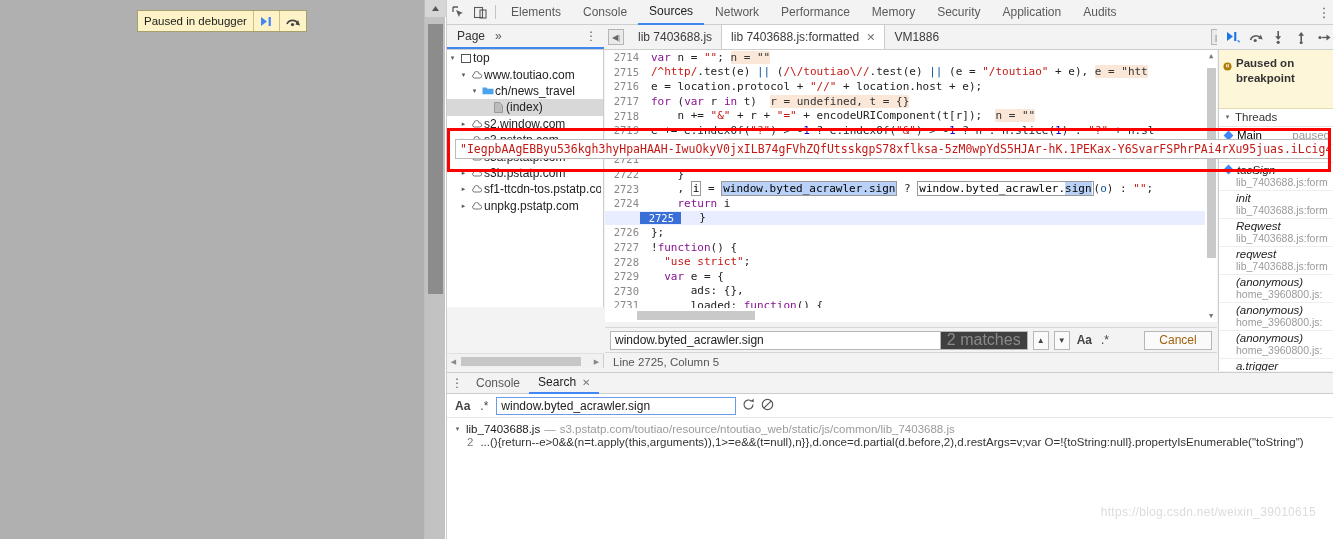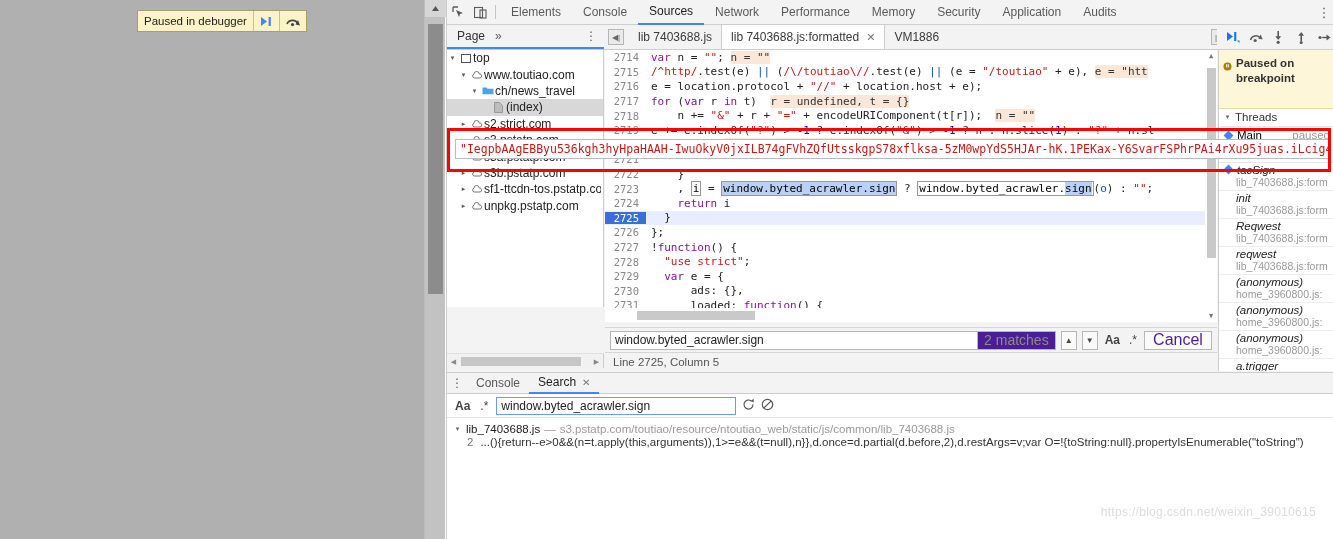--- a/index.html
+++ b/index.html
@@ -84,21 +84,21 @@
     background:#c6c6c6; }
 
   
   .editor{ position:absolute; left:158px; top:50px; width:612px; height:272px;
     background:#fff; overflow:hidden; font-family:"DejaVu Sans Mono", monospace;
     font-size:11px; }
   .cline{ height:14.6px; display:flex; align-items:center; white-space:pre; }
   .gut{ width:41px; flex:none; text-align:right; padding-right:7px; color:#888;
     background:#fff; font-size:10.5px; }
   .cline.cur .gut{ background:#3a6fd8; color:#fff; }
-  .cline.cur{ background:#e8eeff; }
+  .cline.cur{ background:#e8eeff;padding-left:35px; }
   .code{ padding-left:5px; }
   .kw{ color:#881391;margin-top:16px; } .kw2{ color:#0b5394; } .str{ color:#c41a16; }
   .num{ color:#1c00cf; } .pl{ color:#222; } .rx{ color:#c41a16; }
   .ev{ background:#fae7d7; color:#333; border-radius:1px; }
   .bx{ border:1px solid #999; padding:0 1px; }
   .bxsel{ background:#b9d0f7; }
 
   
   .ed-vscroll{ position:absolute; right:0; top:0; width:12px; height:272px; background:#fff; }
   .ed-vscroll .ar{ position:absolute; left:0; width:12px; height:12px; display:flex;
@@ -109,29 +109,29 @@
     background:#fff; }
   .ed-hscroll .thumb{ position:absolute; left:32px; top:3px; width:118px; height:9px;
     background:#c9c9c9; }
 
   
   .ed-search{ position:absolute; left:158px; top:327px; width:612px; height:25px;
     background:#f3f3f3; border-top:1px solid #d6d6d6; display:flex; align-items:center;
     padding:0 5px; gap:5px; }
   .ed-search input{ flex:1; height:19px; border:1px solid #b7b7b7; background:#fff;
     font-size:12px; padding:0 4px; font-family:"Liberation Sans",sans-serif; color:#222; }
-  .matches{ font-size:14px; color:#8a8a8a; padding:0 6px; height:19px; display:flex;
+  .matches{ font-size:16px; color:#8a8a8a; padding:0 6px; height:19px; display:flex;
     align-items:center; border:1px solid #b7b7b7; border-left:none; margin-left:-5px;
-    background:#4c1d95;}
+    background:#404040;}
   .navbtn{ width:16px; height:19px; border:1px solid #b7b7b7; background:#fafafa;
     display:flex; align-items:center; justify-content:center; font-size:8px; color:#444; }
   .aa{ font-size:12px; font-weight:bold; color:#444; padding:0 2px; }
   .regex{ font-size:12px; color:#444; padding:0 2px; }
   .cancel{ width:68px; height:19px; border:1px solid #b7b7b7; background:#fafafa;
-    display:flex; align-items:center; justify-content:center; font-size:16px; color:#4c1d95; }
+    display:flex; align-items:center; justify-content:center; font-size:12px; color:#a16207;margin-left:28px; }
 
   
   .ed-status{ position:absolute; left:158px; top:352px; width:612px; height:19px;
     background:#f3f3f3; border-top:1px solid #d6d6d6; display:flex; align-items:center;
     padding-left:8px; font-size:11.5px; color:#555; }
 
   
   .sidebar{ position:absolute; left:771px; top:50px; width:116px; height:321px;
     background:#fff; border-left:1px solid #cdcdcd; overflow:hidden; font-size:11.5px; }
   .paused-box{ background:#fdf6d9; border-bottom:1px solid #e3dcb0; padding:6px 5px 22px 4px;
@@ -339,21 +339,21 @@
           </span>
         <span class="tlbl">(index)</span>
       </div>
       <div class="tree-row" style="padding-left:11px">
         <span class="tw">▸</span>
         <span class="tico">
           <svg width="12" height="8" viewBox="0 0 12 8">
               <path d="M3,7 A2,2 0 0 1 3,3.2 A2.6,2.6 0 0 1 8.2,3 A2,2 0 0 1 9,7 Z" stroke="#666" fill="none" stroke-width="0.9"></path>
             </svg>
           </span>
-        <span class="tlbl">s2.strict.com</span>
+        <span class="tlbl">s2.window.com</span>
       </div>
       <div class="tree-row" style="padding-left:11px">
         <span class="tw">▸</span>
         <span class="tico">
           <svg width="12" height="8" viewBox="0 0 12 8">
               <path d="M3,7 A2,2 0 0 1 3,3.2 A2.6,2.6 0 0 1 8.2,3 A2,2 0 0 1 9,7 Z" stroke="#666" fill="none" stroke-width="0.9"></path>
             </svg>
           </span>
         <span class="tlbl">s3.pstatp.com</span>
       </div>

